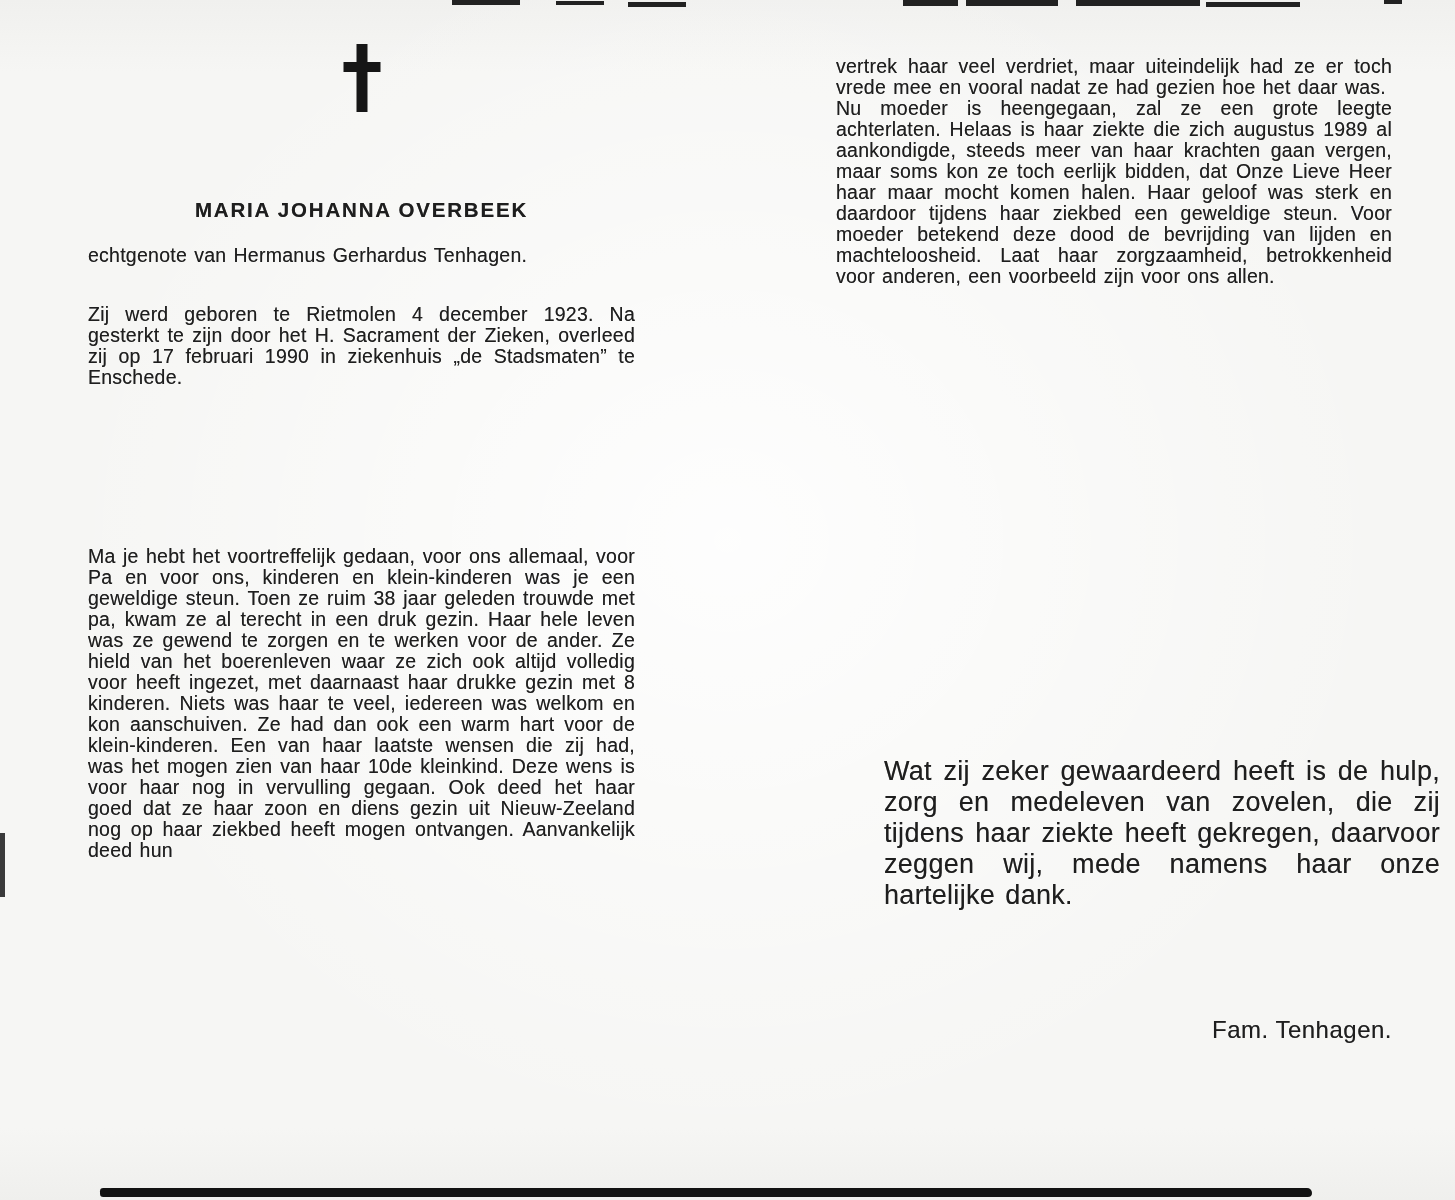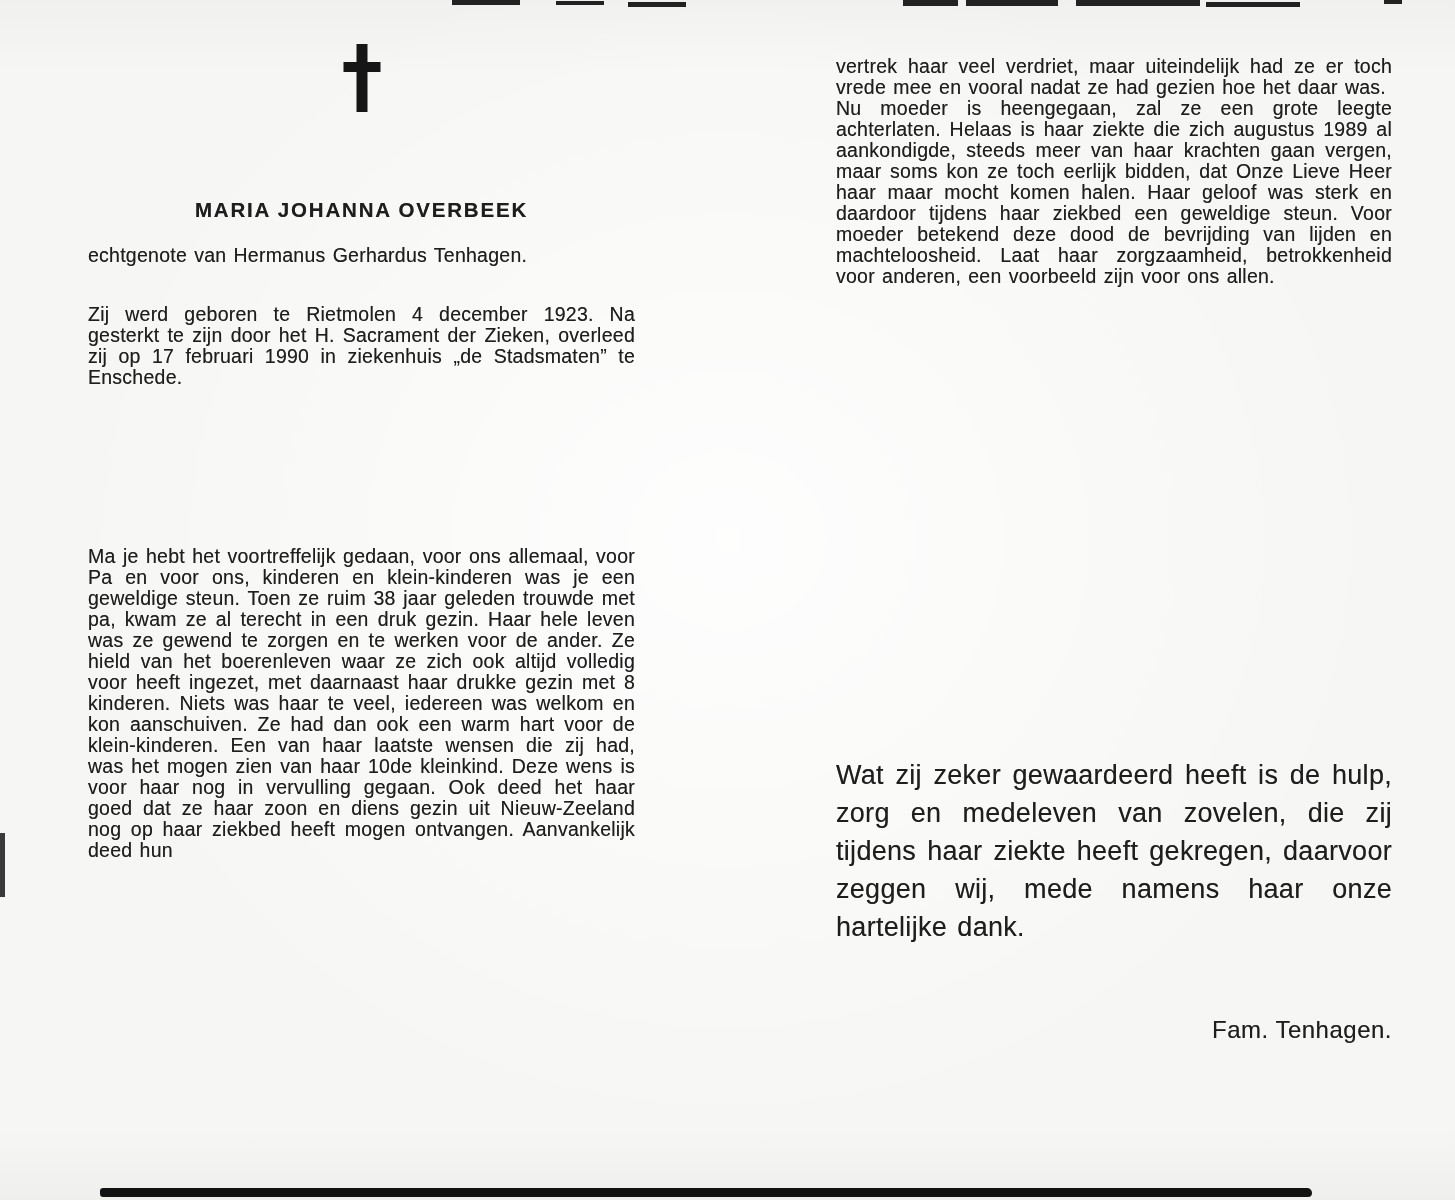--- a/index.html
+++ b/index.html
@@ -94,24 +94,25 @@
     font-size: 20.5px;
     letter-spacing: 1.8px;
     text-align-last: center;
     text-shadow: 0 0 0.4px rgba(20,20,20,0.6);
   }
   .stack p {
     margin: 0;
   }
   .big-text {
     font-size: 27px;
-    line-height: 38px;
+    line-height: 31px;
     letter-spacing: 0.3px;
     word-spacing: 2.5px;
     text-shadow: 0 0 0.4px rgba(20,20,20,0.5);
+    margin-left: 48px;
   }
   .signature {
     font-size: 24px;
     text-align: right;
     text-align-last: right;
     letter-spacing: 0.5px;
     text-shadow: 0 0 0.4px rgba(20,20,20,0.5);
   }
 </style>
 </head>

